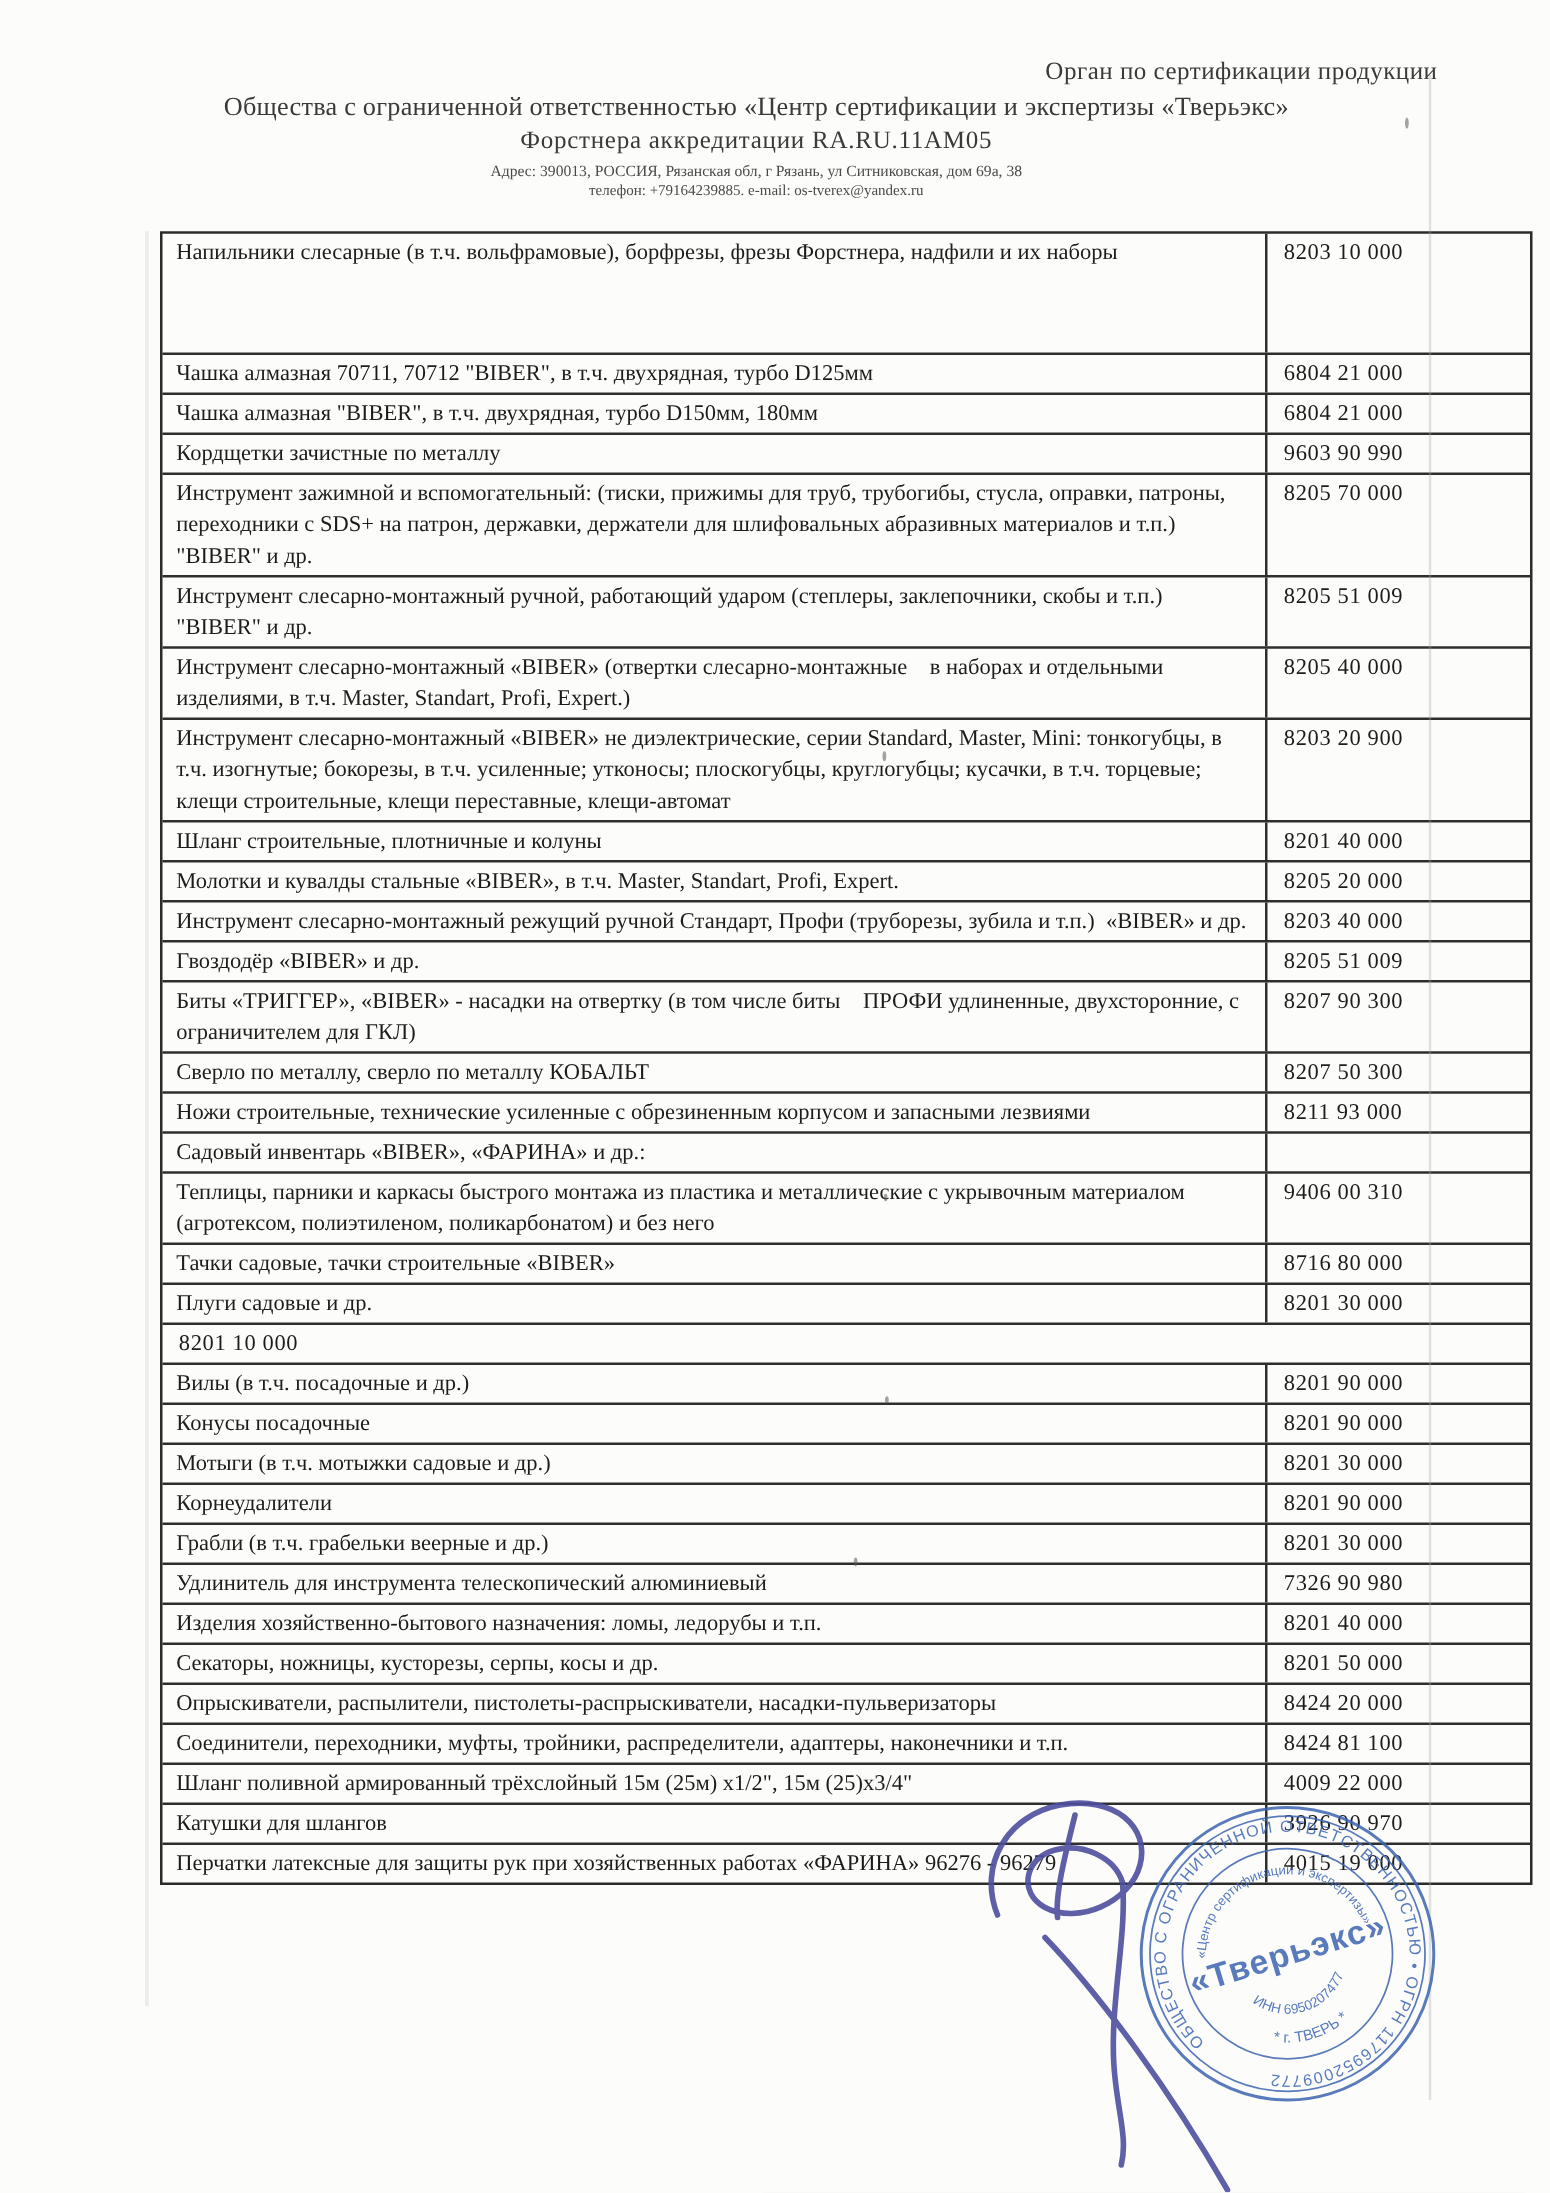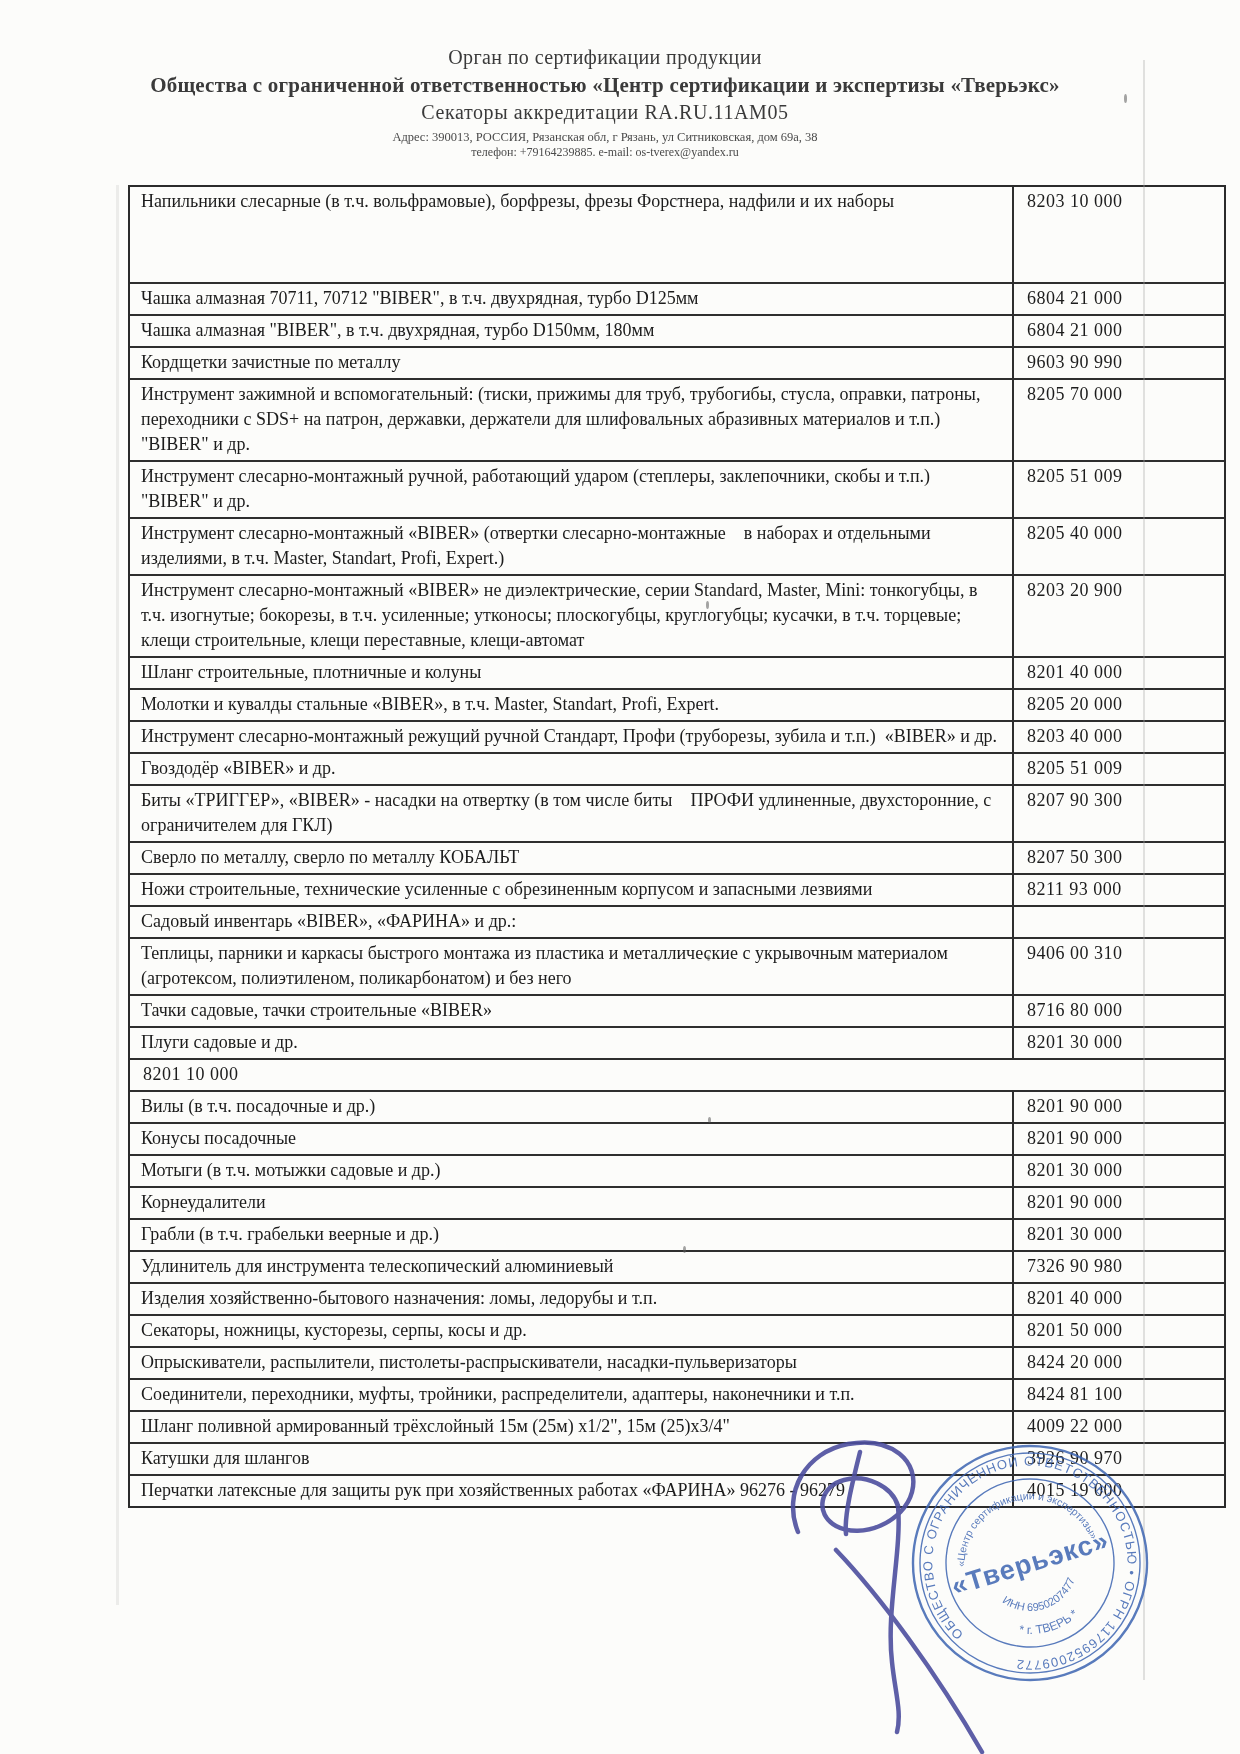--- a/index.html
+++ b/index.html
@@ -10,22 +10,22 @@
   }
   .page{
     position:relative;width:1240px;height:1754px;overflow:hidden;
     background:#fcfcfa;color:#1f1f1f;
   }
   
   .doc-header{
     position:absolute;left:60px;top:44px;width:1090px;
     text-align:center;color:#3a3a3a;
   }
-  .doc-header .h1{font-size:20px;line-height:27px;letter-spacing:.4px;}
-  .doc-header .h2{font-size:21px;line-height:28px;letter-spacing:.2px;font-weight:bold;}
+  .doc-header .h1{font-size:20px;line-height:27px;letter-spacing:.4px;text-align:right;}
+  .doc-header .h2{font-size:21px;line-height:28px;letter-spacing:.2px;}
   .doc-header .h3{font-size:20px;line-height:27px;letter-spacing:.6px;}
   .doc-header .h4{font-size:12.5px;line-height:16px;margin-top:3px;color:#4a4a4a;}
   .doc-header .h5{font-size:12px;line-height:15px;color:#4a4a4a;}
   
   .t-table{
     position:absolute;left:128px;top:185px;width:1098px;
     border:2px solid #2b2b2b;box-sizing:border-box;
     background:transparent;
   }
   .t-row{display:flex;border-bottom:2px solid #2e2e2e;}
@@ -63,21 +63,21 @@
   }
 </style>
 </head>
 <body>
 
 <div class="page">
 
   <div class="doc-header">
     <div class="h1">Орган по сертификации продукции</div>
     <div class="h2">Общества с ограниченной ответственностью «Центр сертификации и экспертизы «Тверьэкс»</div>
-    <div class="h3">Секаторы аккредитации RA.RU.11АМ05</div>
+    <div class="h3">Форстнера аккредитации RA.RU.11АМ05</div>
     <div class="h4">Адрес: 390013, РОССИЯ, Рязанская обл, г Рязань, ул Ситниковская, дом 69а, 38</div>
     <div class="h5">телефон: +79164239885. e-mail: os-tverex@yandex.ru</div>
   </div>
 
   <div class="t-table">
       <div class="t-row">
         <div class="cell product">Напильники слесарные (в т.ч. вольфрамовые), борфрезы, фрезы Форстнера, надфили и их наборы</div>
         <div class="cell code">8203 10 000</div>
       </div>
       <div class="t-row">

